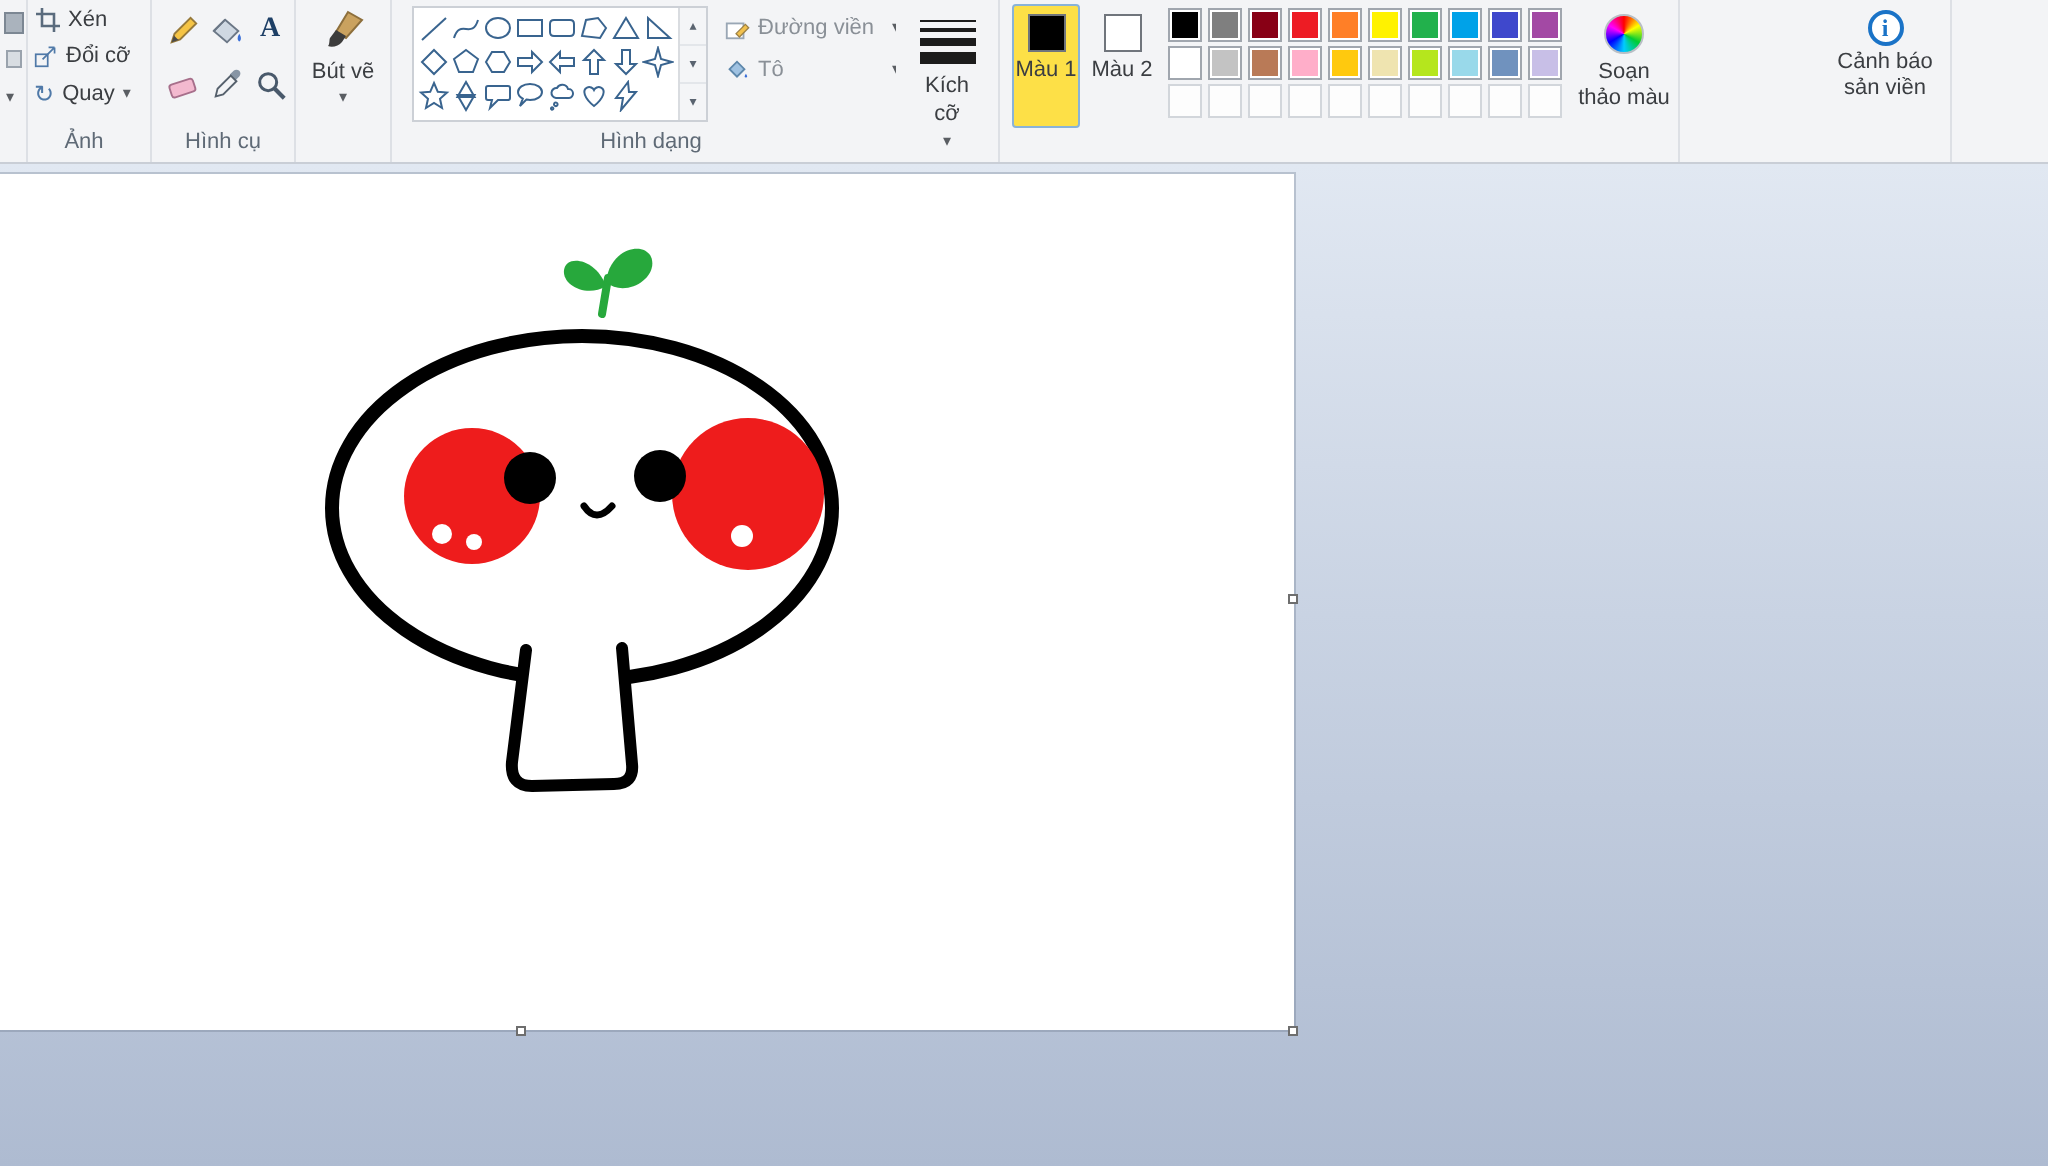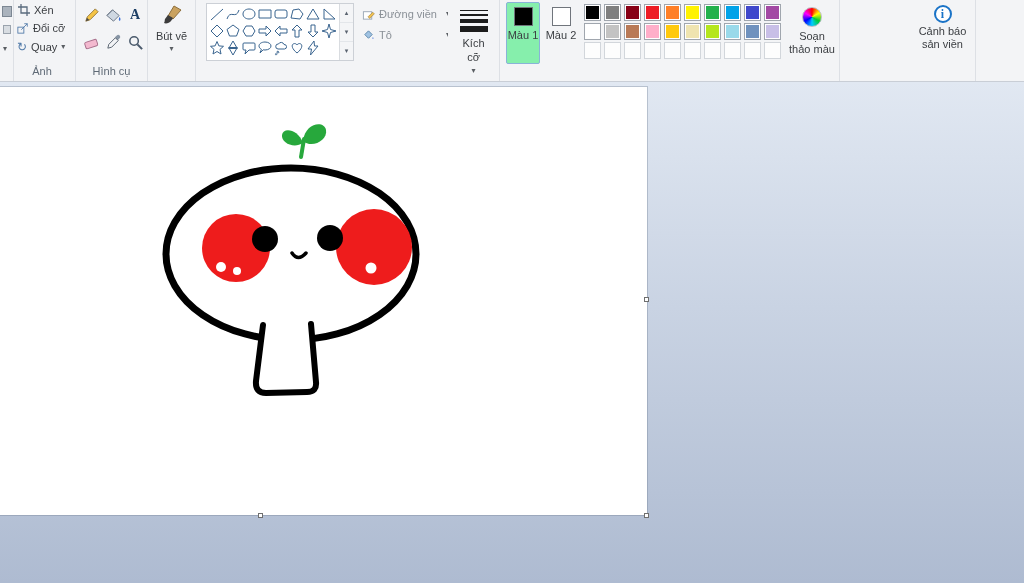--- a/index.html
+++ b/index.html
@@ -35,21 +35,21 @@
   .ddbtn .lbl{flex:1}
 
   
   .sizebtn{position:absolute;left:2px;top:2px;right:2px;bottom:4px;display:flex;flex-direction:column;align-items:center}
   .sizebars{margin-top:5px}
   .sizebars div{background:#1c1c1c;width:28px;margin:3px auto 0 auto}
   .sizelbl{margin-top:5px;text-align:center;width:34px;line-height:1.25;color:#3b3e42}
 
   
   .cbtn{position:absolute;top:2px;width:34px;height:62px;display:flex;flex-direction:column;align-items:center;padding-top:4px;gap:3px;border:1px solid transparent;border-radius:2px;text-align:center;line-height:1.15}
-  .cbtn.selected{background:#86efac;border-color:#89b3d8}
+  .cbtn.selected{background:#fde047;border-color:#89b3d8}
   .cswatch{width:19px;height:19px;border:1px solid #70757c;background:#000}
   .palette{position:absolute;left:84px;top:4px;display:grid;grid-template-columns:repeat(10,20px);grid-auto-rows:19px}
   .swatch{width:17px;height:17px;border:1px solid #a0a6ae;box-shadow:inset 0 0 0 1px #fff}
   .swatch.empty{background:#fdfdfd;border-color:#d2d6db;box-shadow:none}
   .rainbow{width:20px;height:20px;border-radius:50%;border:1px solid #b9bfc6;background:conic-gradient(#f00,#ff0,#0c3,#0cf,#00f,#f0f,#f00)}
 
   .p3d-icon{width:20px;height:20px}
   .info-icon{width:18px;height:18px;border-radius:50%;border:2px solid #1a73c7;color:#1a73c7;background:#fff;font-weight:bold;font-family:"Liberation Serif",serif;display:flex;align-items:center;justify-content:center;font-size:12px}
 
   
@@ -225,20 +225,21 @@
       <span class="arrow">▾</span>
     </div>
     <div class="ddbtn" style="left:162px;top:26px">
       <svg width="13" height="13" viewBox="0 0 14 14">
           <path d="M3 6l4-4 4 4-4 4z" fill="#9fc2e2" stroke="#5d87ab"></path>
           <path d="M11.8 8.5q1.4 2 0 2t0-2z" fill="#3a6fd8"></path>
         </svg>
       <span class="lbl">Tô</span>
       <span class="arrow">▾</span>
     </div>
+    <div class="sec-label">Hình dạng</div>
   </div>
 
   <div class="sec" style="left:448px;width:52px">
     <div class="sizebtn">
       <div class="sizebars">
         <div style="height:1px"></div>
           <div style="height:2px"></div>
           <div style="height:4px"></div>
           <div style="height:6px"></div>
       </div>

